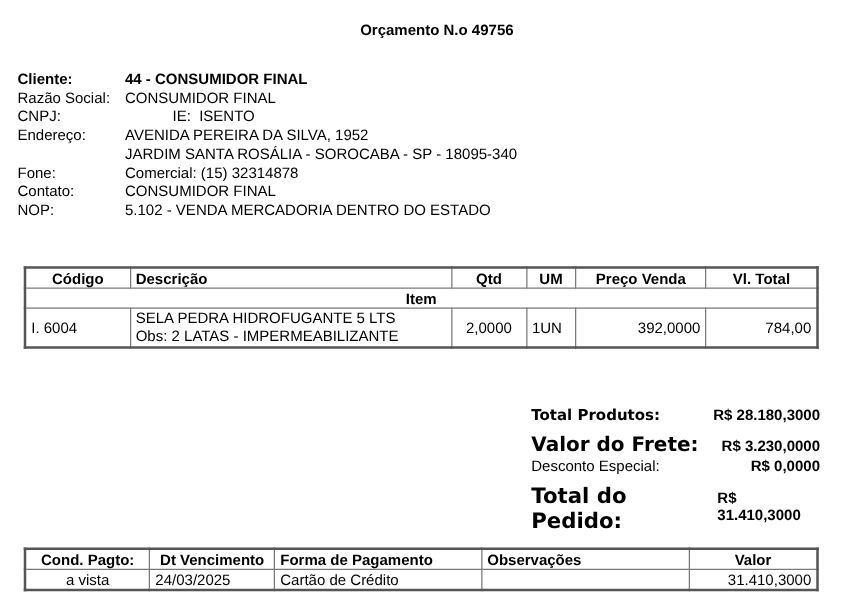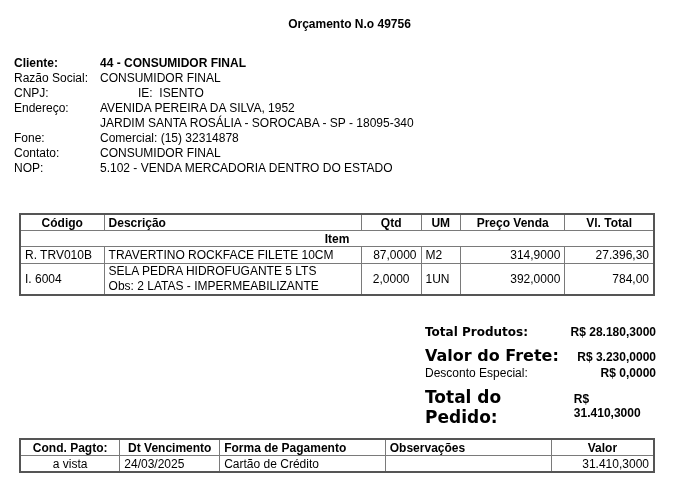--- a/index.html
+++ b/index.html
@@ -83,28 +83,20 @@
     <th class="l">Descrição</th>
     <th class="c">Qtd</th>
     <th class="c">UM</th>
     <th class="c">Preço Venda</th>
     <th class="c">Vl. Total</th>
   </tr>
   <tr>
     <th colspan="6" class="c">Item</th>
   </tr>
   <tr>
-    <td class="l">R. TRV010B</td>
-    <td class="l">TRAVERTINO ROCKFACE FILETE 10CM</td>
-    <td class="r">87,0000</td>
-    <td class="l">M2</td>
-    <td class="r">314,9000</td>
-    <td class="r">27.396,30</td>
-  </tr>
-  <tr>
     <td class="l" style="height:30px">I. 6004</td>
     <td class="l" style="line-height:15px">
       <div>SELA PEDRA HIDROFUGANTE 5 LTS</div>
       <div>Obs: 2 LATAS - IMPERMEABILIZANTE</div>
     </td>
     <td class="c">2,0000</td>
     <td class="l">1UN</td>
     <td class="r">392,0000</td>
     <td class="r">784,00</td>
   </tr>

